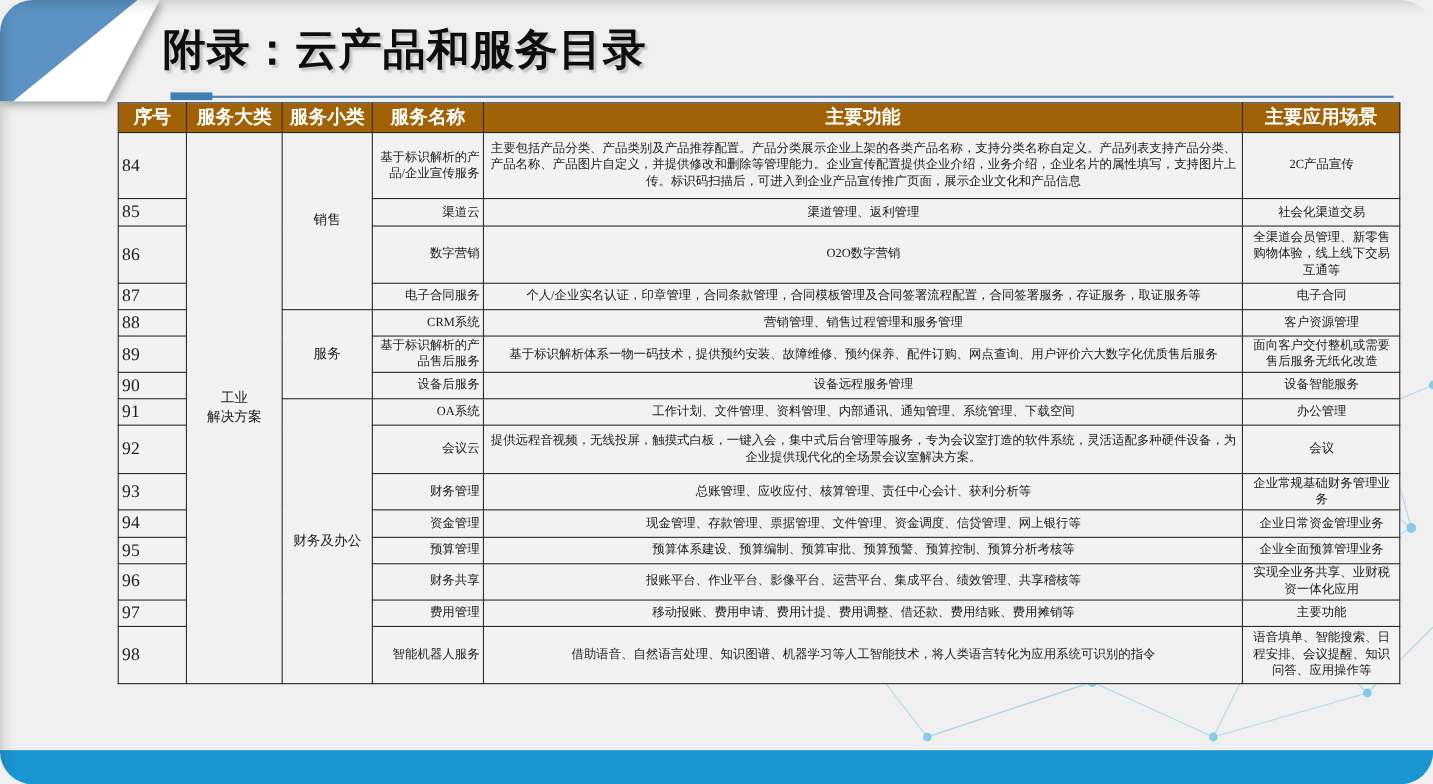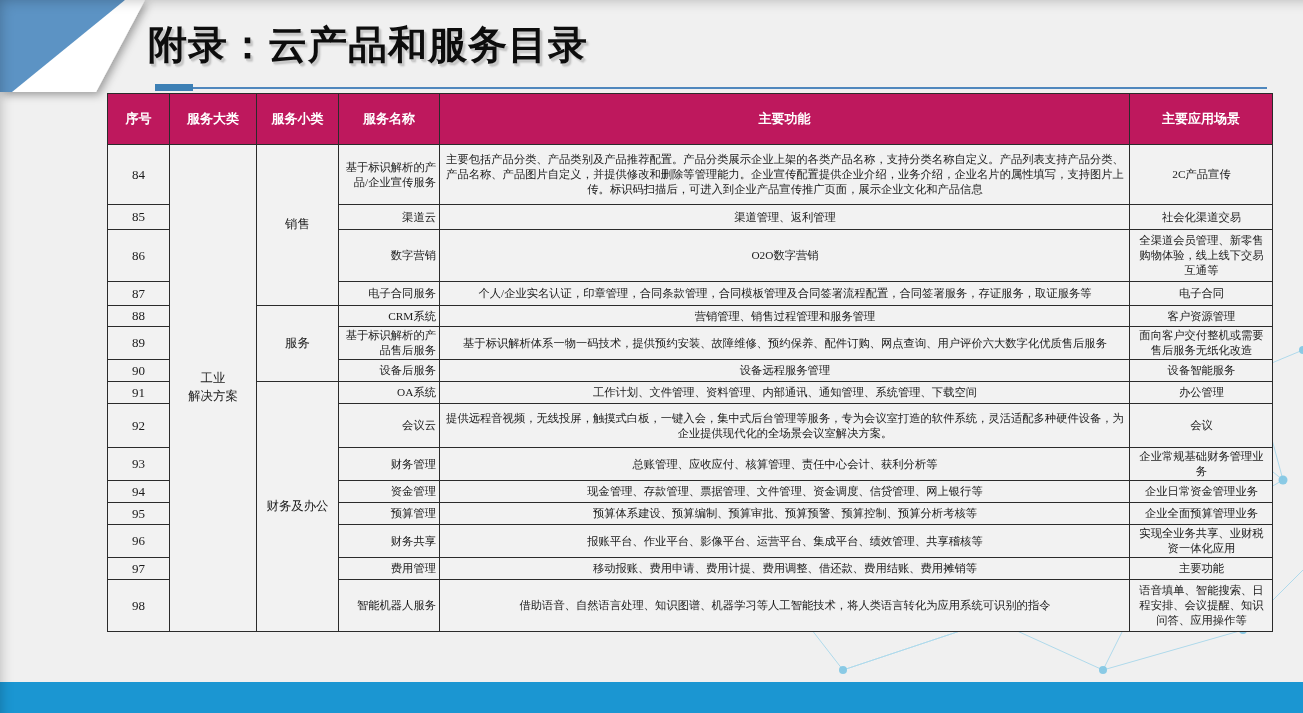--- a/index.html
+++ b/index.html
@@ -5,21 +5,21 @@
   html,body{margin:0;padding:0;}
   body{
     width:1303px;height:713px;
     background:#f0f0f0;
     font-family:"Liberation Serif","DejaVu Serif",serif;
     overflow:hidden;position:relative;
   }
   
   #slide{
     position:absolute;left:0;top:0;width:1303px;height:713px;
-    background:#f0f0f0;overflow:hidden;
+    background:#f0f0f0;overflow:hidden;border-radius:30px;
   }
   
   #frame-shadow{
     position:absolute;left:0;top:0;width:1303px;height:713px;
     box-shadow:inset 9px 9px 14px -9px rgba(0,0,0,.25);
     pointer-events:none;z-index:6;
   }
   
   #net{
     position:absolute;right:0;top:150px;width:760px;height:540px;
@@ -59,27 +59,27 @@
   }
   th,td{
     border:1px solid #2b2b2b;
     font-size:11.3px;line-height:1.32;
     color:#1a1a1a;
     padding:1px 3px;
     vertical-align:middle;
     background:#f2f2f2;
   }
   thead th{
-    background:#be185d;color:#ffffff;
+    background:#a16207;color:#ffffff;
     font-family:"DejaVu Sans","Liberation Sans",sans-serif;
-    font-weight:bold;font-size:13px;
-    text-align:center;height:26px;padding:12px;
+    font-weight:bold;font-size:17px;
+    text-align:center;height:26px;padding:0;
     border:1px solid #2b2b2b;
   }
-  td.num{text-align:center;font-size:13px;font-family:"Liberation Serif",serif;margin-top:44px;}
+  td.num{font-size:16px;font-family:"Liberation Serif",serif;margin-top:44px;}
   td.ctr{text-align:right;margin-left:23px;}
   td.lft{text-align:center;padding-left:4px;}
   td.cat{
     text-align:center;font-size:12.4px;line-height:1.45;
   }
   
   col.c0{width:62px}
   col.c1{width:87px}
   col.c2{width:82px}
   col.c3{width:101px}

